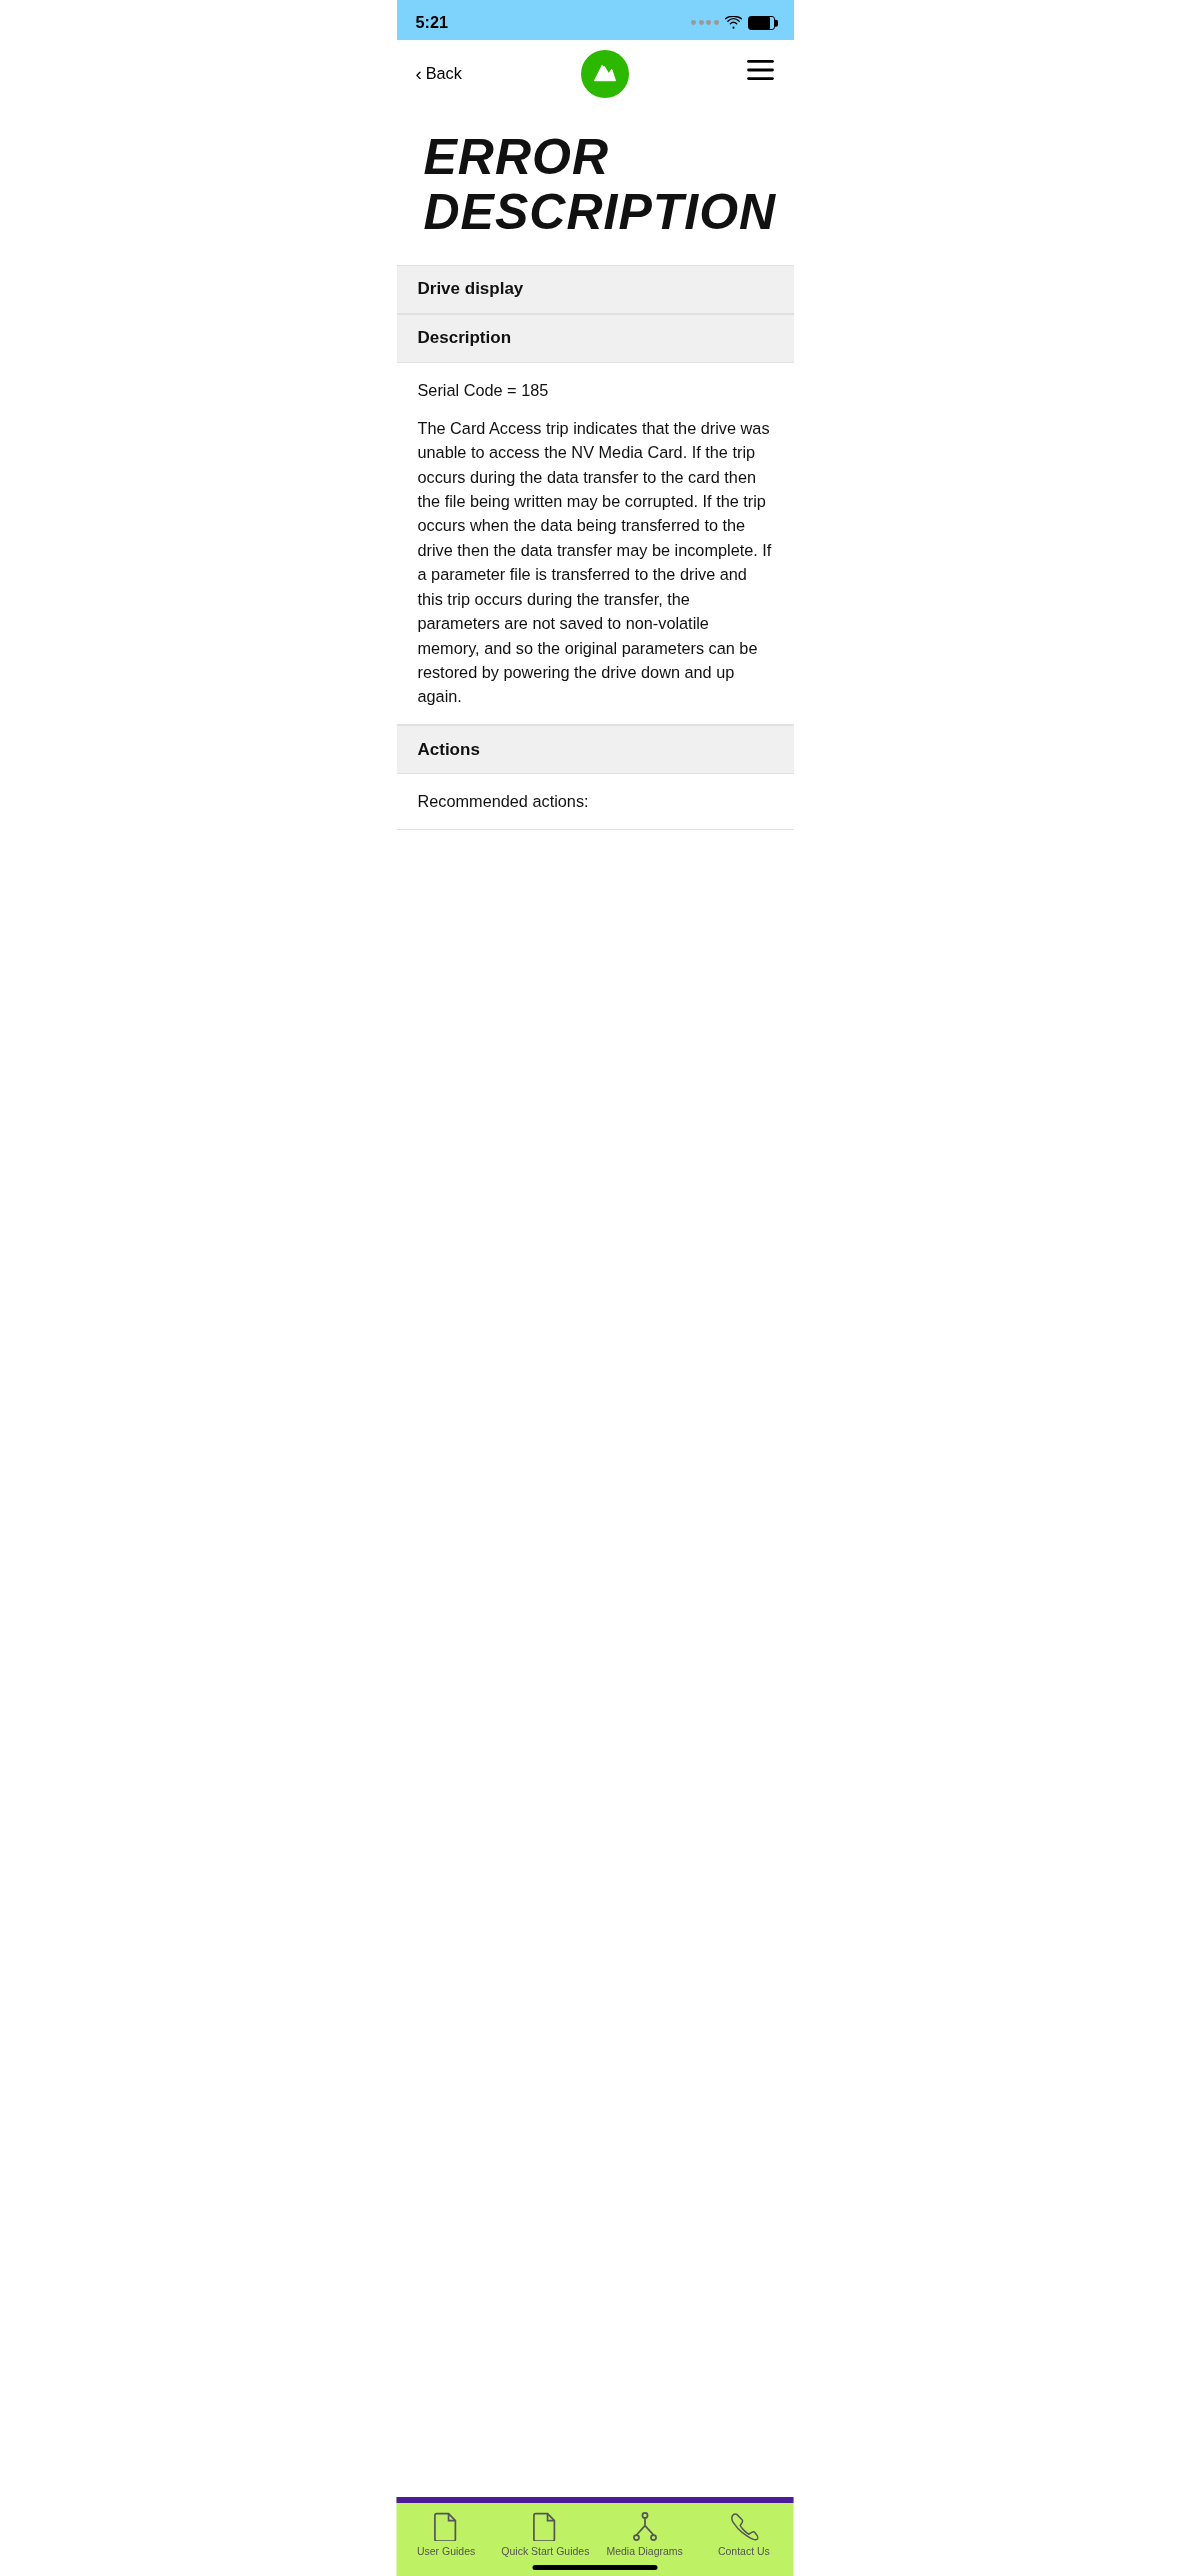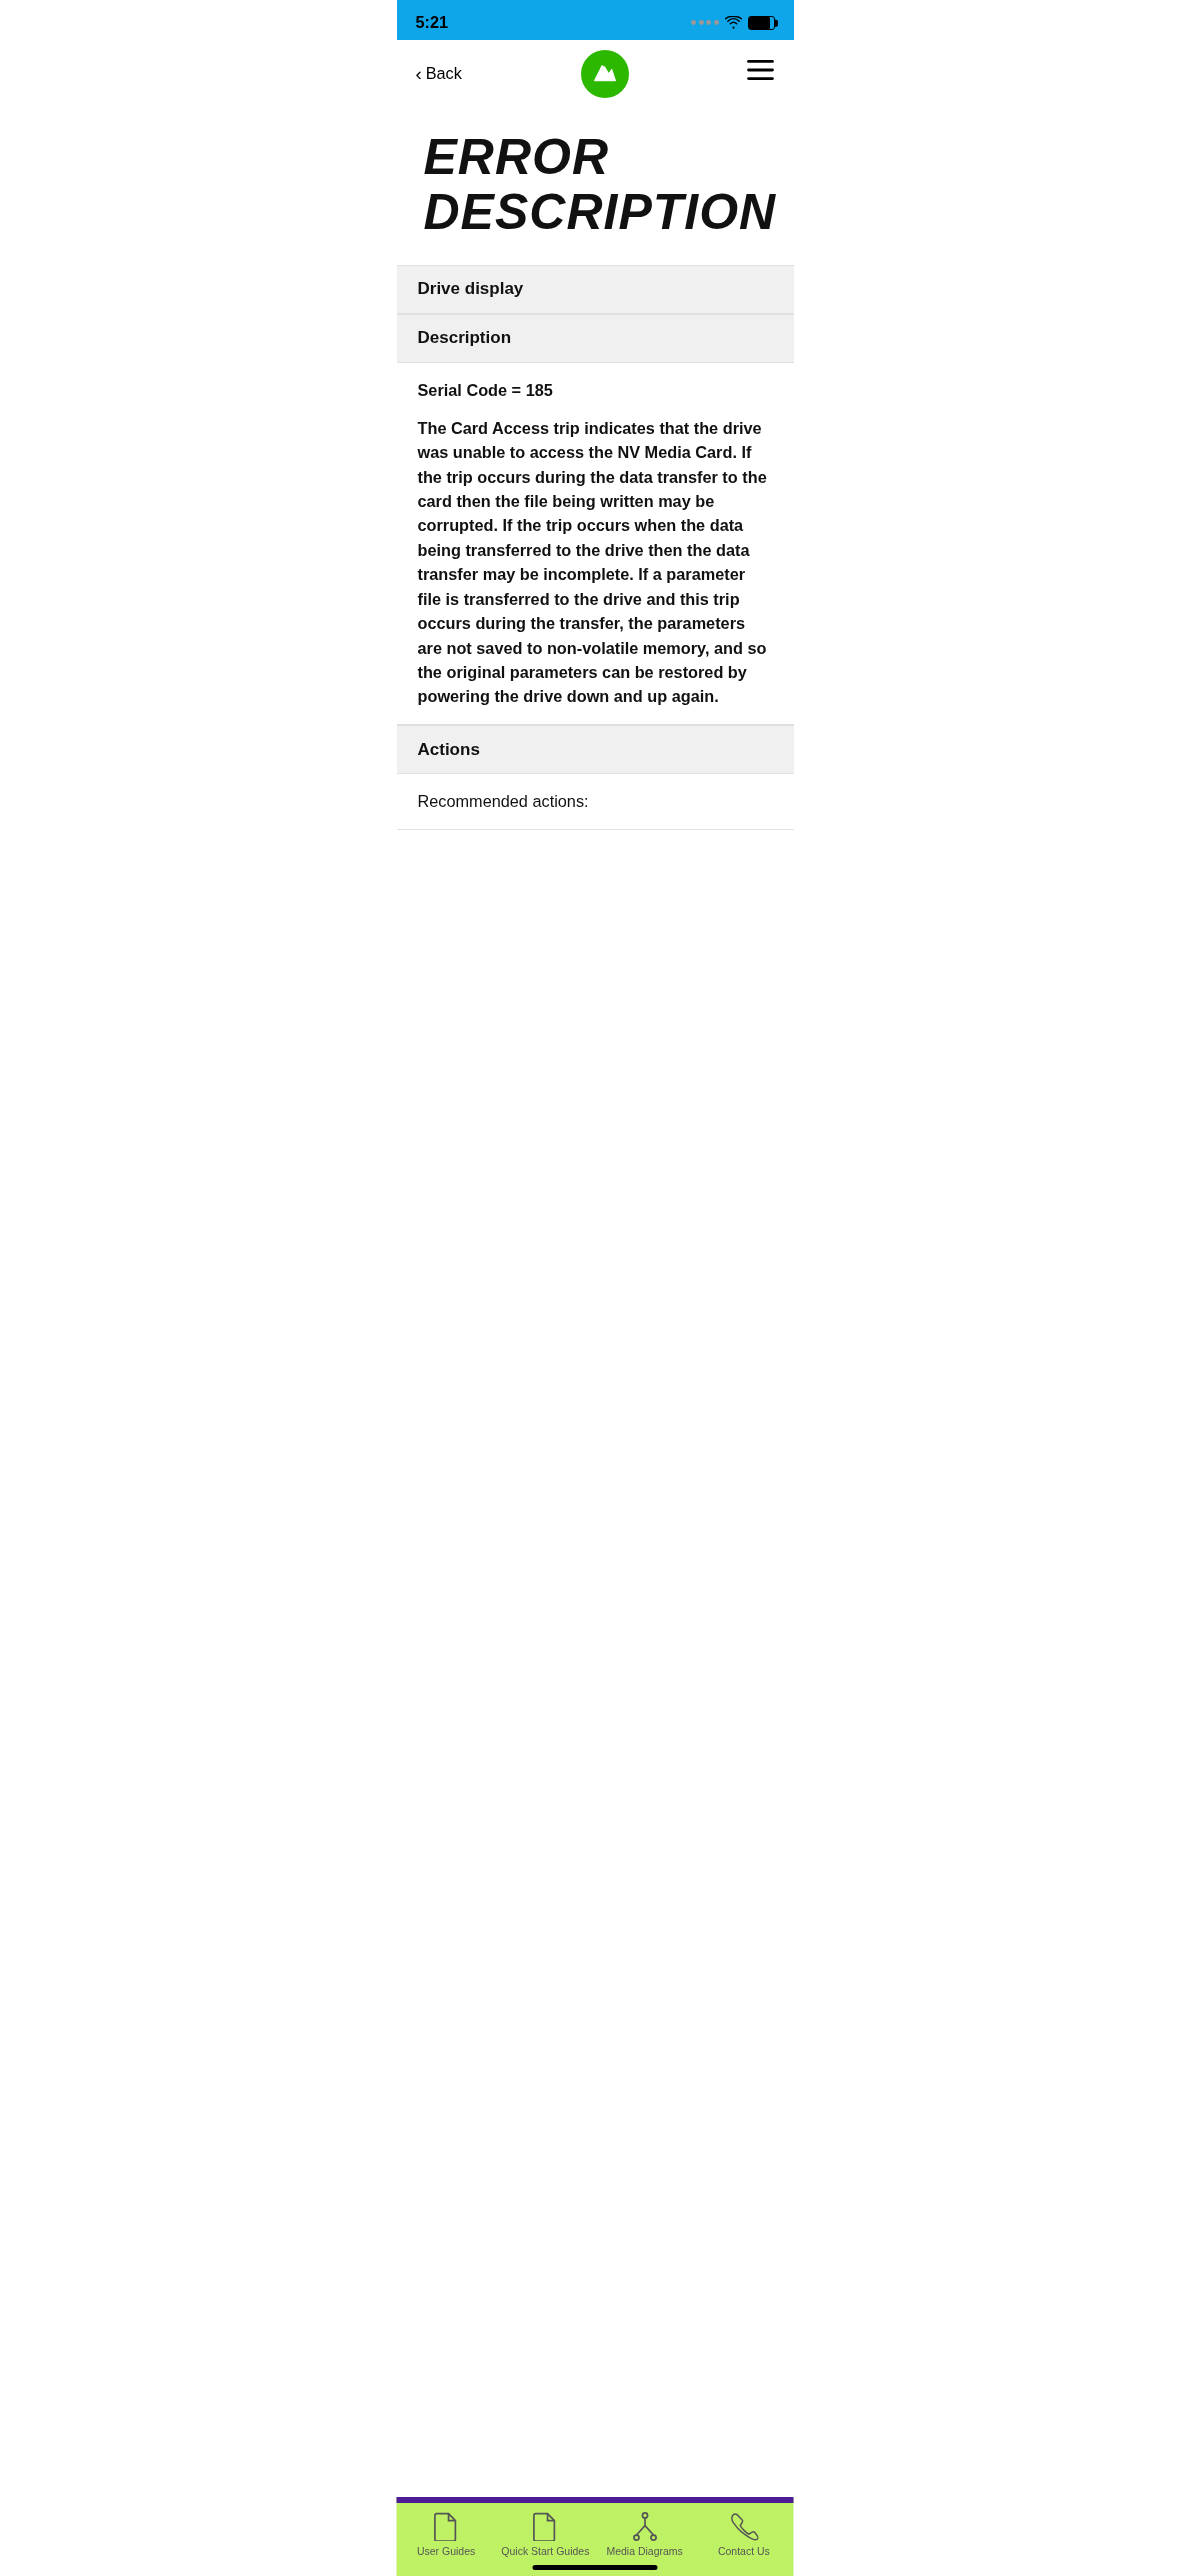--- a/index.html
+++ b/index.html
@@ -18,21 +18,21 @@
       position: relative;
       overflow-x: hidden;
     }
 
     
     .status-bar {
       display: flex;
       justify-content: space-between;
       align-items: center;
       padding: 13.4px 19px 7.7px 19px;
-      background: #0ea5e9;
+      background: #7dd3fc;
     }
 
     .status-time {
       font-size: 16.3px;
       font-weight: 600;
       color: #000;
     }
 
     .status-icons {
       display: flex;
@@ -173,21 +173,20 @@
     }
 
     .section-content-text {
       font-size: 16.3px;
       color: #111;
       line-height: 1.5;
     }
 
     .section-content-text p {
       margin-bottom: 13.4px;
-      font-weight: bold;
     }
 
     .section-content-text p:last-child {
       margin-bottom: 0;
     }
 
     
     .bottom-nav {
       position: fixed;
       bottom: 0;

